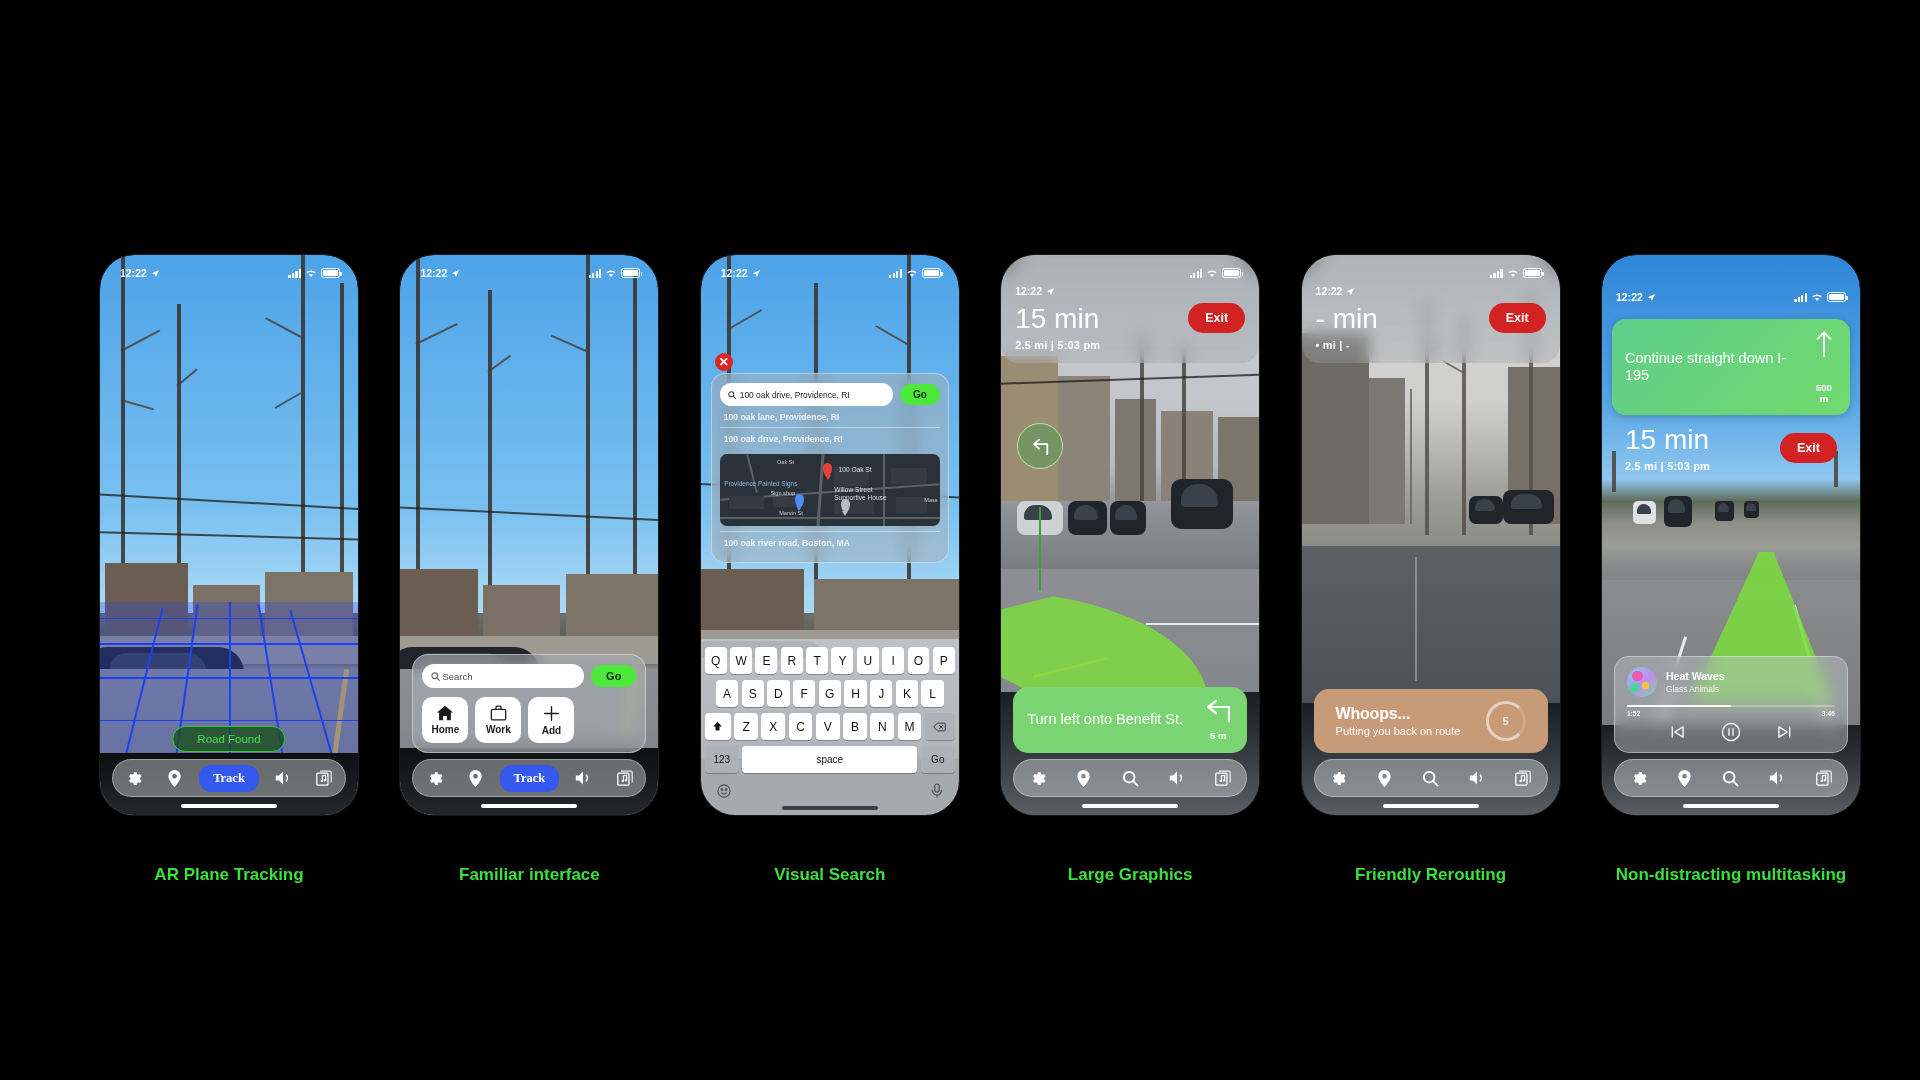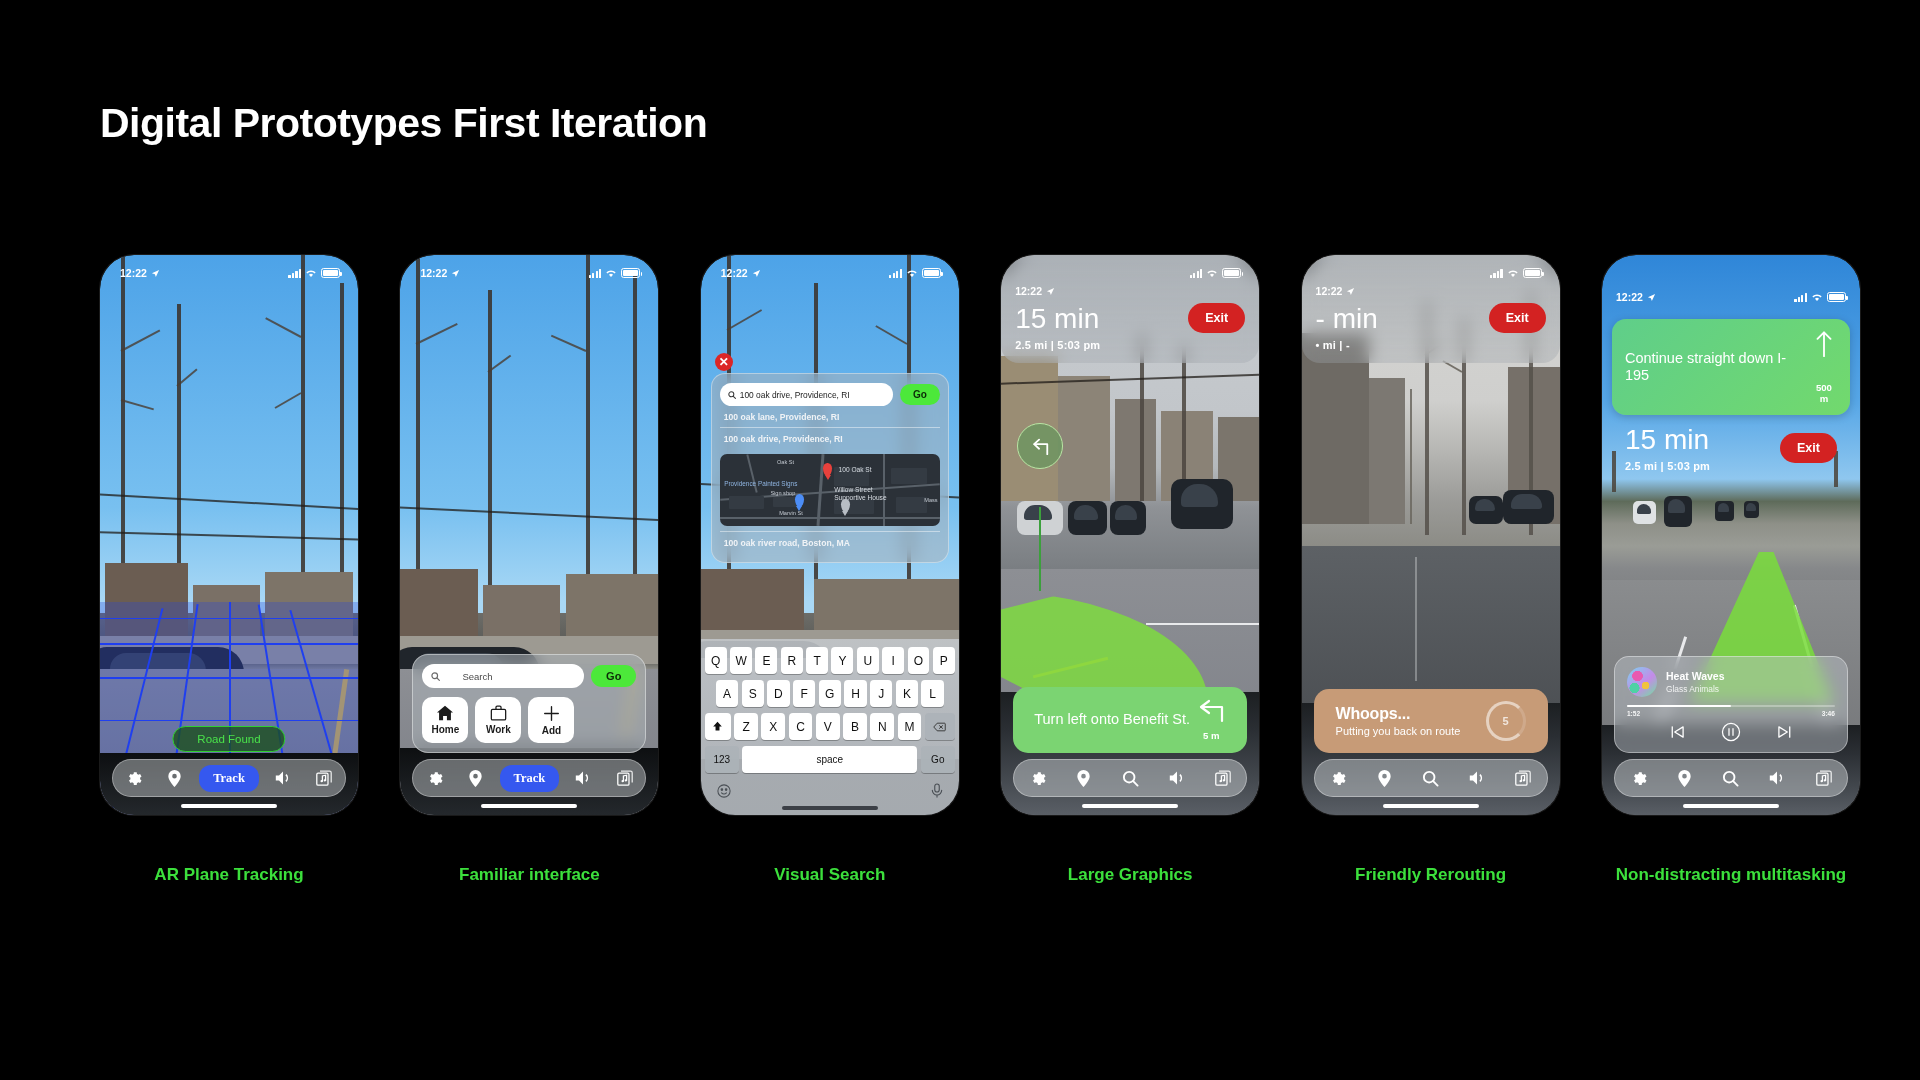--- a/index.html
+++ b/index.html
@@ -169,21 +169,21 @@
   .panel {
     position: absolute; left: 12px; right: 12px; bottom: 62px;
     background: rgba(172,178,184,.55);
     border: 1px solid rgba(255,255,255,.42);
     border-radius: 16px; padding: 9px; z-index: 8;
     backdrop-filter: blur(8px);
   }
   .search-row { display: flex; align-items: center; gap: 7px; }
   .search-field {
     flex: 1; height: 24px; background: #fff; border-radius: 13px;
-    display: flex; align-items: center; gap: 22px; padding: 0 9px;
+    display: flex; align-items: center; gap: 2px; padding: 0 9px;
     font-size: 9.5px; color: #4a4a4a;
   }
   .go-btn {
     background: #4ce83a; color: #0c2c08; border-radius: 13px;
     padding: 5px 15px; font-size: 11px; font-weight: 600;
   }
   .shortcuts { display: flex; gap: 7px; margin-top: 9px; }
   .shortcut {
     width: 46px; height: 46px; background: #fff; border-radius: 10px;
     display: flex; flex-direction: column; align-items: center; justify-content: center;
@@ -275,21 +275,21 @@
   .instr-right { text-align: center; color: #fff; }
   .instr-dist { font-size: 9.6px; font-weight: 700; margin-top: 20px; }
   .eta-card {
     margin: 3px 10px 0; padding: 7px 13px 10px;
     display: flex; align-items: center; justify-content: space-between;
   }
 
   
   .turn-card {
     position: absolute; left: 12px; right: 12px; bottom: 62px; z-index: 8;
-    background: #7bd472; border-radius: 15px; padding: 12px 21px;
+    background: #7bd472; border-radius: 15px; padding: 12px 14px;
     display: flex; align-items: center; justify-content: space-between; gap: 0;
   }
   .turn-text { color: #fff; font-size: 14.5px; font-weight: 500; line-height: 1.2; }
   .turn-right { text-align: center; color: #fff; }
   .turn-dist { font-size: 9.6px; font-weight: 700; margin-top: 3px; }
 
   .reroute-card {
     position: absolute; left: 12px; right: 12px; bottom: 62px; z-index: 8;
     background: #c79b77; border-radius: 15px; padding: 12px 22px;
     display: flex; align-items: center; justify-content: space-between;
@@ -334,21 +334,20 @@
     display: flex; justify-content: space-between;
   }
   .caption { width: 258px; text-align: center; color: #3ce03c;
     font-size: 17px; font-weight: 700; }
 </style>
 </head>
 <body>
 
 <div class="page">
 
-  <div class="deck-title">Digital Prototypes First Iteration</div>
 
   <div class="phones">
 
     <div class="phone-col">
       <div class="phone">
         <div class="screen">
           <div class="scene sky-blue">
             <div class="trees">
               <div class="trunk" style="left:8%;height:100%"></div>
               <div class="trunk" style="left:30%;height:86%"></div>

